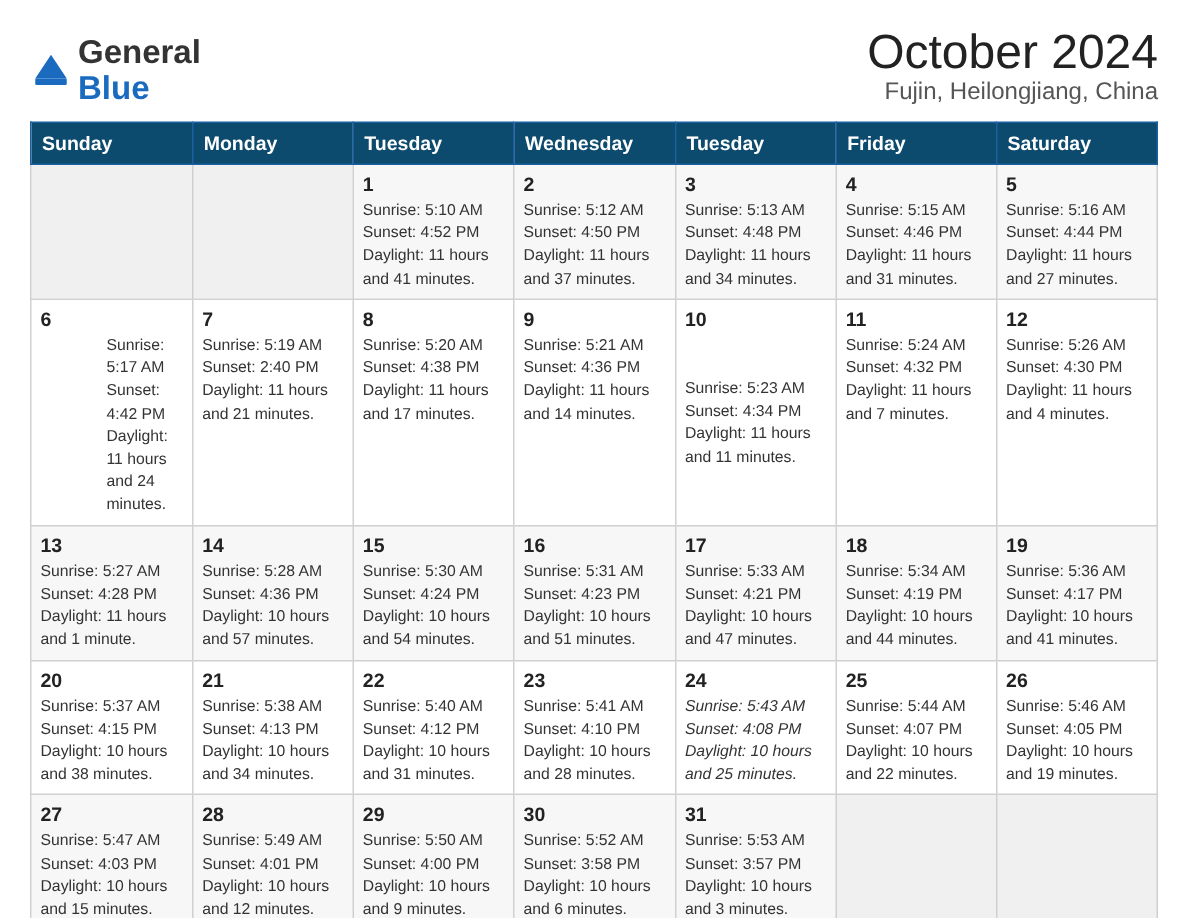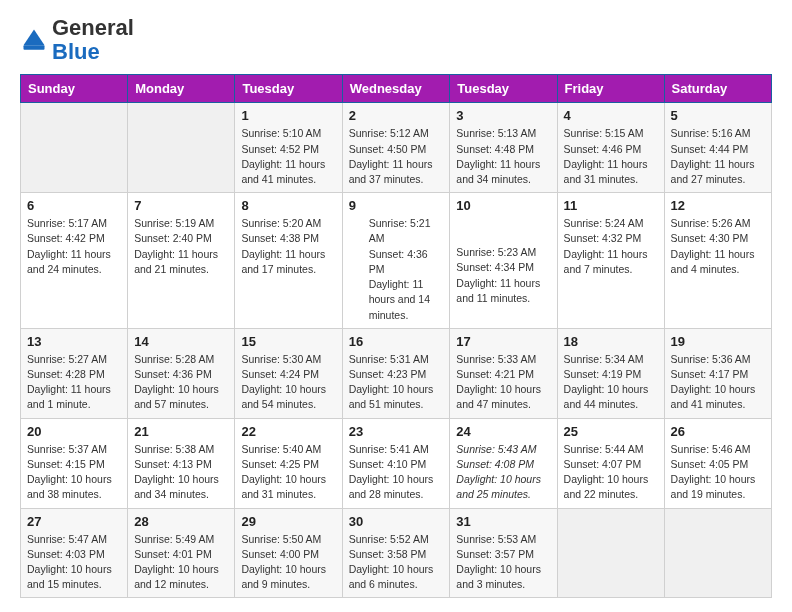--- a/index.html
+++ b/index.html
@@ -43,21 +43,21 @@
     .location {
       font-size: 16px;
       color: #555;
     }
     .calendar {
       width: 100%;
       border-collapse: collapse;
       font-size: 11px;
     }
     .calendar thead th {
-      background: #a21caf;
+      background: #0c4a6e;
       color: #fff;
       text-align: left;
       padding: 6px 7px;
       font-size: 13px;
       font-weight: bold;
       border: 1px solid #1a5fa0;
     }
     .calendar tbody td {
       border: 1px solid #d0d0d0;
       vertical-align: top;
@@ -97,20 +97,24 @@
       <polygon points="16,4 28,22 4,22" fill="#1a6bbf"></polygon>
       <rect x="4" y="22" width="24" height="5" fill="#1a6bbf" rx="1"></rect>
     </svg>
     <div>
       <div class="logo-text">
         <span class="logo-general">General</span><br>
         <span class="logo-blue">Blue</span>
       </div>
     </div>
   </div>
+  <div class="title-area">
+    <div class="month-year">October 2024</div>
+    <div class="location">Fujin, Heilongjiang, China</div>
+  </div>
 </div>
 
 <table class="calendar">
   <thead>
     <tr>
     <th>Sunday</th>
         <th>Monday</th>
         <th>Tuesday</th>
         <th>Wednesday</th>
         <th>Tuesday</th>
@@ -149,39 +153,39 @@
         <td>
           <span class="day-num">5</span>
           <div class="day-info" style="white-space: pre-line;">Sunrise: 5:16 AM
 Sunset: 4:44 PM
 Daylight: 11 hours and 27 minutes.</div>
         </td>
       </tr>
       <tr>
         <td>
           <span class="day-num">6</span>
-          <div class="day-info" style="white-space: pre-line;">Sunrise: 5:17 AM
+          <div class="day-info" style="white-space: pre-line; margin-left: 44px;">Sunrise: 5:17 AM
 Sunset: 4:42 PM
 Daylight: 11 hours and 24 minutes.</div>
         </td>
         <td>
           <span class="day-num">7</span>
           <div class="day-info" style="white-space: pre-line;">Sunrise: 5:19 AM
 Sunset: 2:40 PM
 Daylight: 11 hours and 21 minutes.</div>
         </td>
         <td>
           <span class="day-num">8</span>
           <div class="day-info" style="white-space: pre-line;">Sunrise: 5:20 AM
 Sunset: 4:38 PM
 Daylight: 11 hours and 17 minutes.</div>
         </td>
         <td>
           <span class="day-num">9</span>
-          <div class="day-info" style="white-space: pre-line; margin-left: 20px;">Sunrise: 5:21 AM
+          <div class="day-info" style="white-space: pre-line;">Sunrise: 5:21 AM
 Sunset: 4:36 PM
 Daylight: 11 hours and 14 minutes.</div>
         </td>
         <td>
           <span class="day-num">10</span>
           <div class="day-info" style="white-space: pre-line; margin-top: 32px;">Sunrise: 5:23 AM
 Sunset: 4:34 PM
 Daylight: 11 hours and 11 minutes.</div>
         </td>
         <td>
@@ -250,21 +254,21 @@
         </td>
         <td>
           <span class="day-num">21</span>
           <div class="day-info" style="white-space: pre-line;">Sunrise: 5:38 AM
 Sunset: 4:13 PM
 Daylight: 10 hours and 34 minutes.</div>
         </td>
         <td>
           <span class="day-num">22</span>
           <div class="day-info" style="white-space: pre-line;">Sunrise: 5:40 AM
-Sunset: 4:25 PM
+Sunset: 4:12 PM
 Daylight: 10 hours and 31 minutes.</div>
         </td>
         <td>
           <span class="day-num">23</span>
           <div class="day-info" style="white-space: pre-line;">Sunrise: 5:41 AM
 Sunset: 4:10 PM
 Daylight: 10 hours and 28 minutes.</div>
         </td>
         <td>
           <span class="day-num">24</span>

